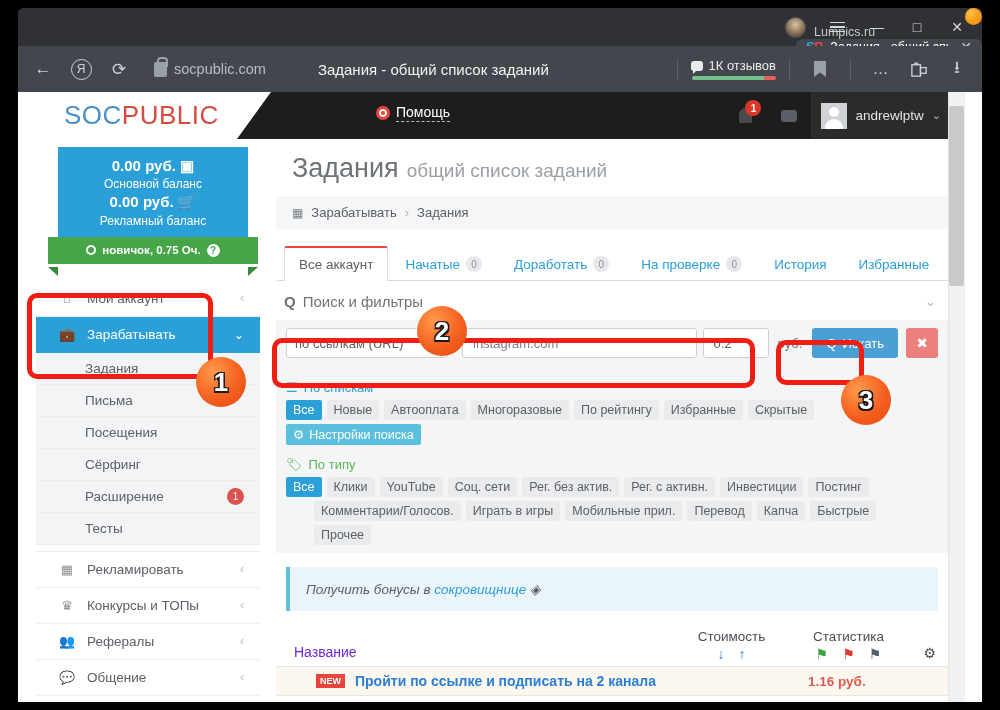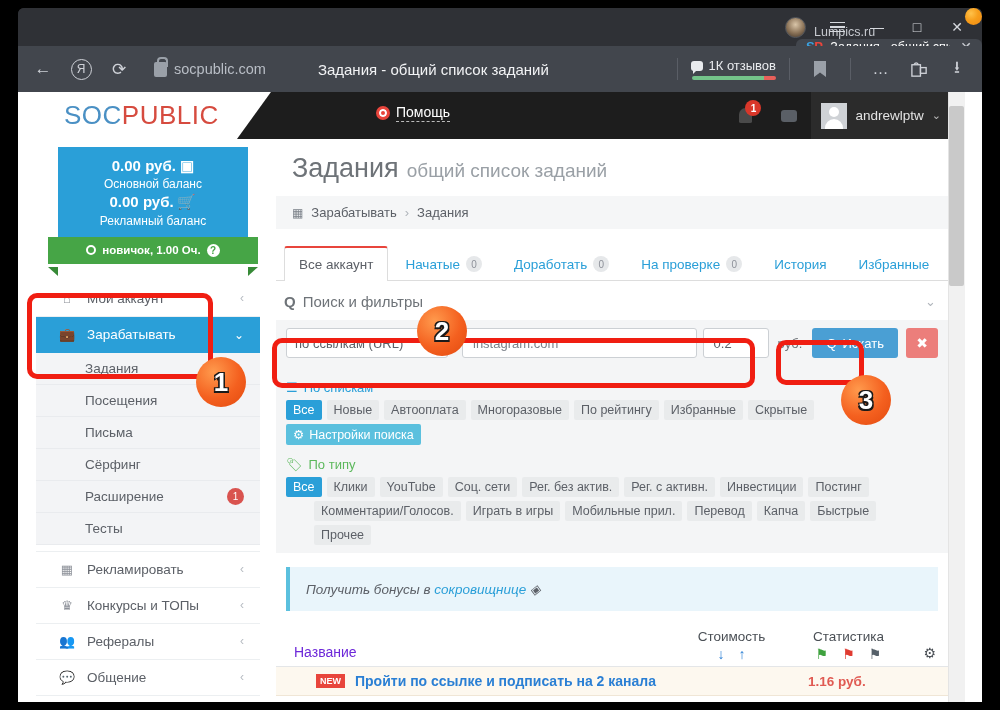--- a/index.html
+++ b/index.html
@@ -448,21 +448,21 @@
               <div class="lbl">Основной баланс</div>
               <div class="amt">
                 <span>0.00 руб.</span>
                 <span>🛒</span>
               </div>
               <div class="lbl">Рекламный баланс</div>
             </div>
             <div class="bal-green-wrap">
               <div class="bal-green">
                 <span class="ring"></span>
-                <span>новичок, 1.00 Оч.</span>
+                <span>новичок, 0.75 Оч.</span>
                 <span class="qmark">?</span>
               </div>
               <div class="bal-progress"></div>
               <div class="notch-l"></div>
               <div class="notch-r"></div>
             </div>
           </div>
 
           <div class="menu">
             <div class="mi">
@@ -473,24 +473,24 @@
             <div class="mi active">
               <span class="ico">💼</span>
               <span class="txt">Зарабатывать</span>
               <span class="arr">⌄</span>
             </div>
             <div class="sub">
               <div class="si sel">
                 <span>Задания</span>
               </div>
               <div class="si">
+                <span>Письма</span>
+              </div>
+              <div class="si">
                 <span>Посещения</span>
-              </div>
-              <div class="si">
-                <span>Письма</span>
               </div>
               <div class="si">
                 <span>Сёрфинг</span>
               </div>
               <div class="si">
                 <span>Расширение</span>
                 <span class="cnt">1</span>
               </div>
               <div class="si">
                 <span>Тесты</span>

